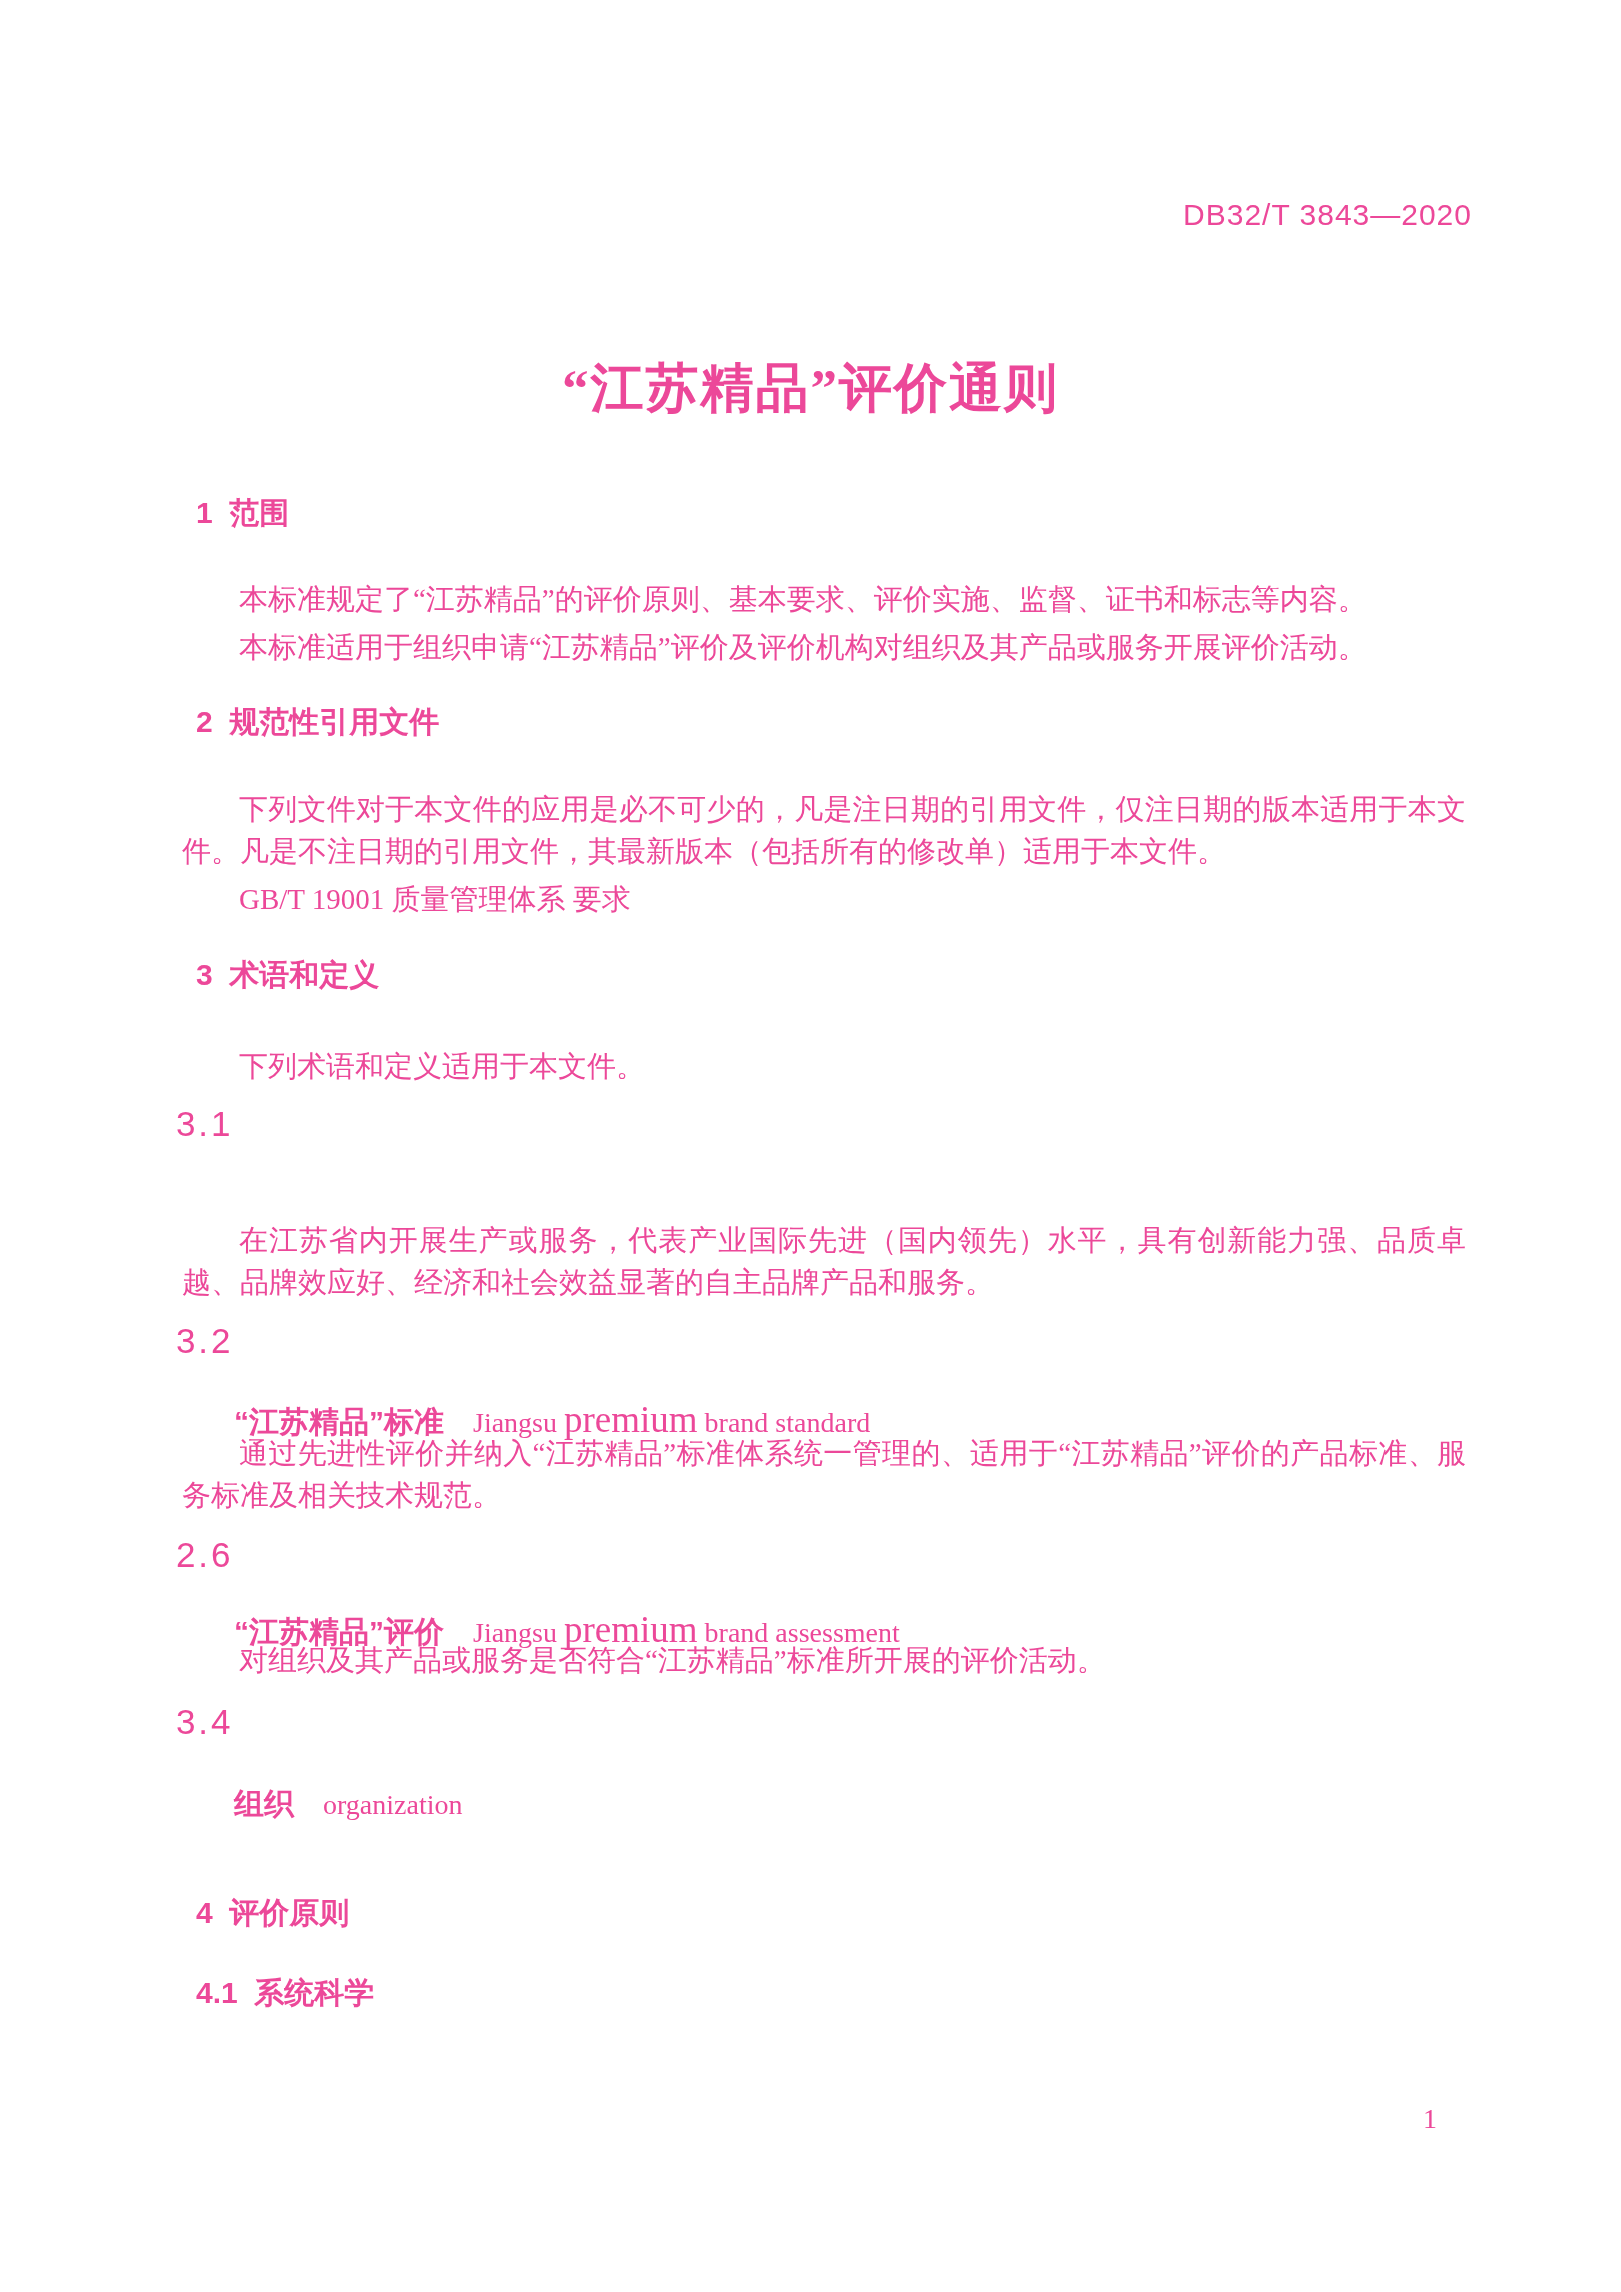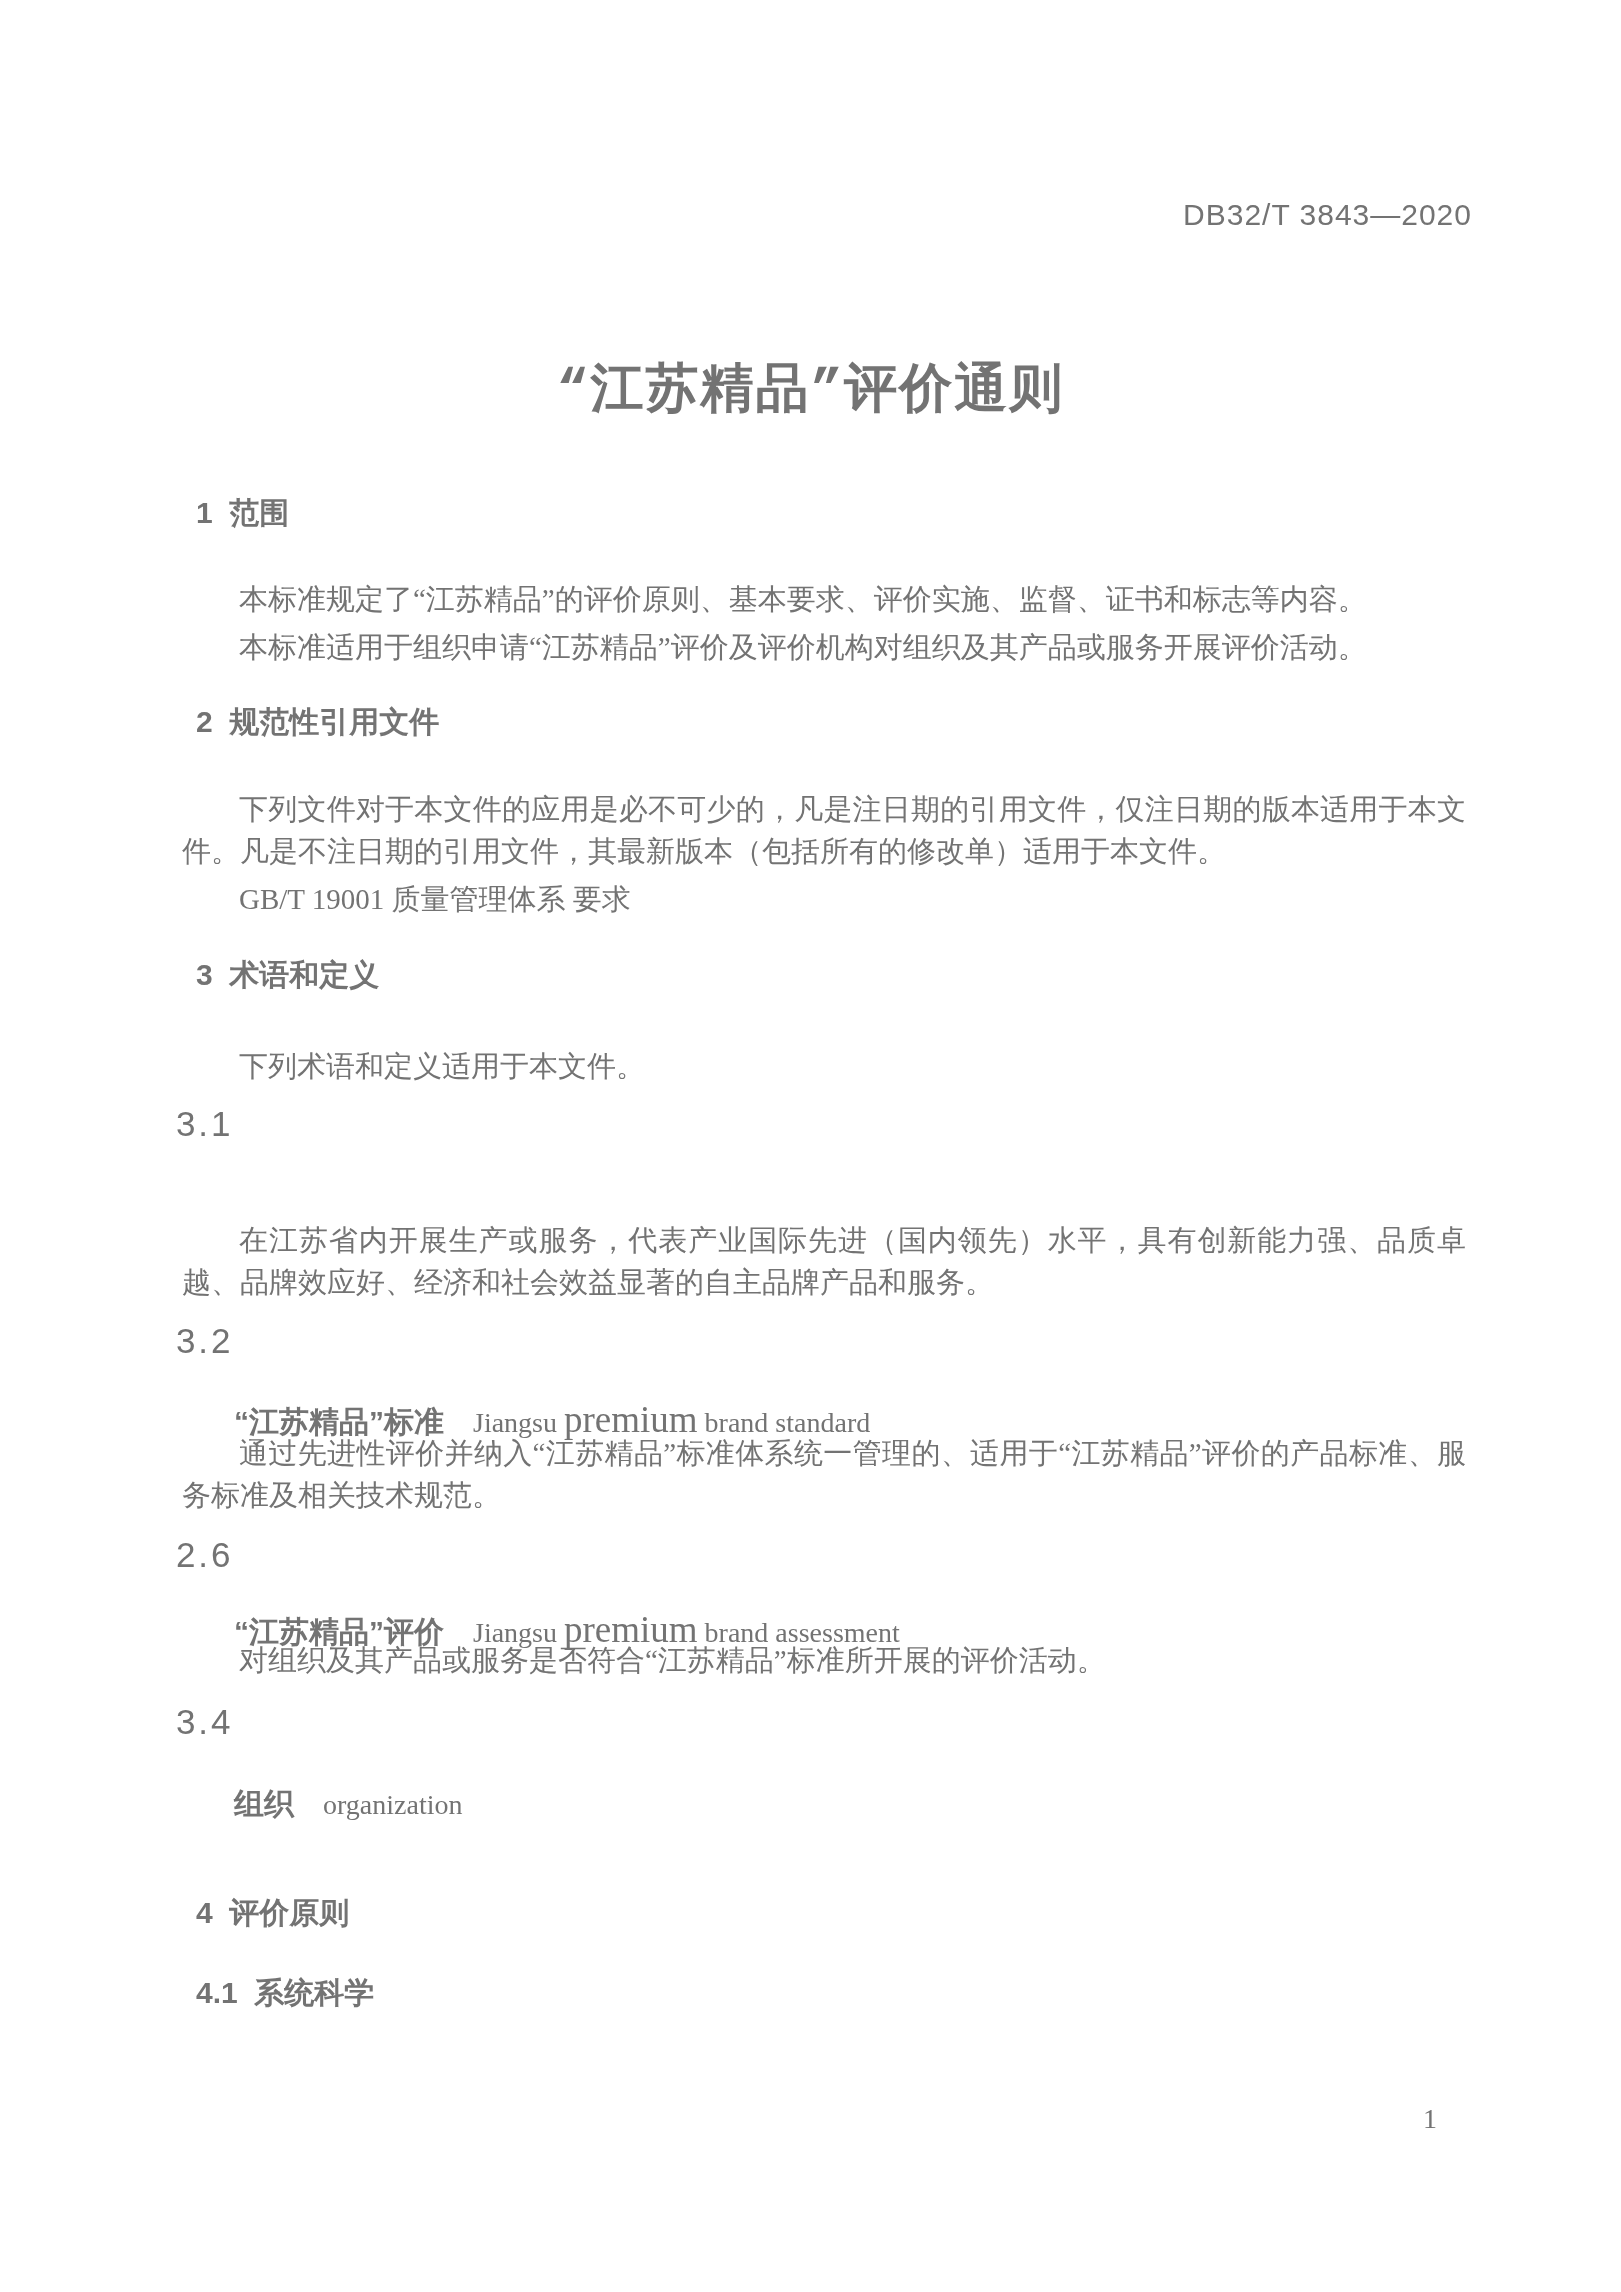--- a/index.html
+++ b/index.html
@@ -1,40 +1,40 @@
 <!DOCTYPE html>
 <html><head>
 <meta charset="utf-8">
 <style>
   html, body { margin: 0; padding: 0; background: #ffffff; }
   .page {
     position: relative;
     width: 1621px;
     height: 2293px;
     background: #ffffff;
-    color: #737373;
+    color: #ec4899;
     font-family: "Liberation Serif", serif;
     overflow: hidden;
   }
   .code {
     position: absolute;
     top: 198px;
     right: 149px;
     font-family: "Liberation Sans", sans-serif;
     font-size: 30px;
     letter-spacing: 1px;
     white-space: pre;
   }
   .title {
     position: absolute;
     top: 353px;
     left: 0;
     width: 100%;
     text-align: center;
-    font-family: Liberation Mono, monospace;
+    font-family: Liberation Serif, serif;
     font-weight: bold;
     font-size: 53px;
     letter-spacing: 2px;
     white-space: pre;
   }
   .h {
     position: absolute;
     left: 176px;
     font-family: "Liberation Sans", sans-serif;
     font-weight: bold;

